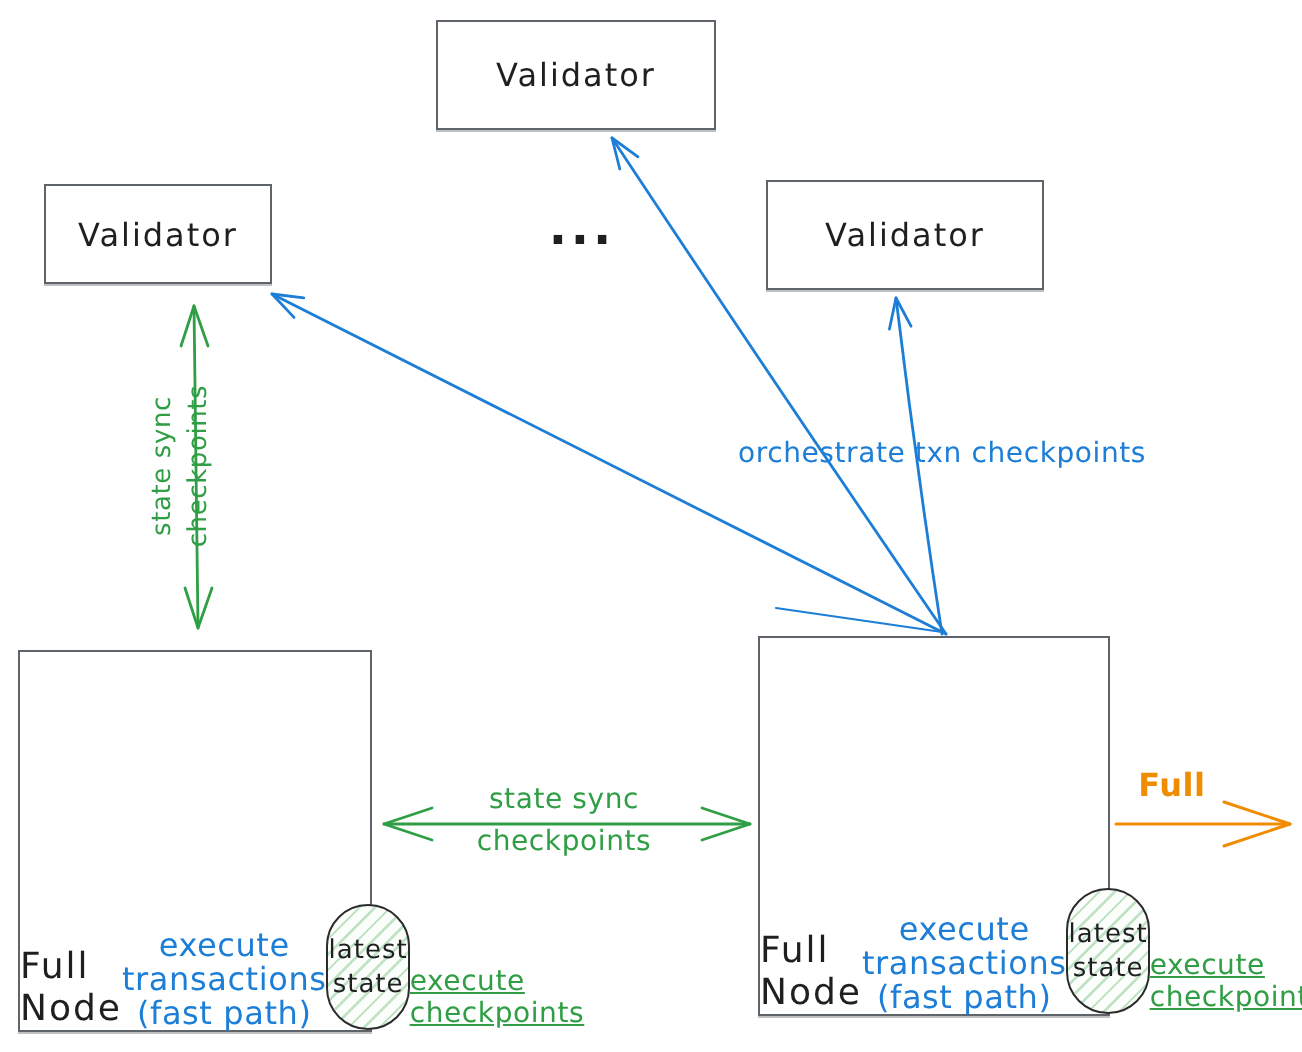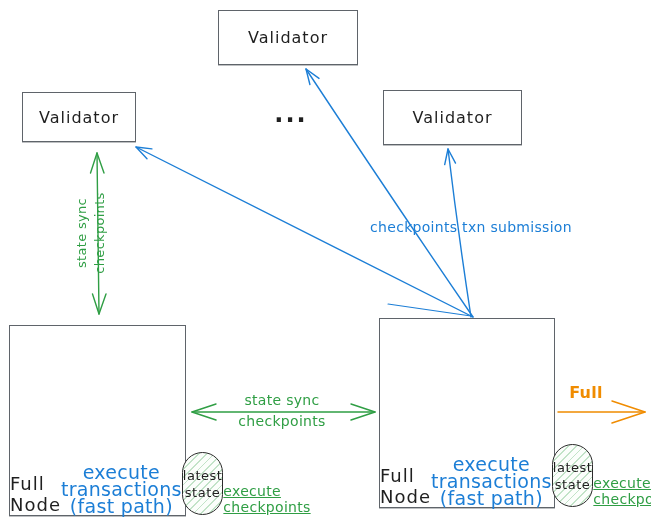--- a/index.html
+++ b/index.html
@@ -16,21 +16,21 @@
   .ellipsis{
     position:absolute;left:272px;top:100px;width:38px;text-align:center;
     font-size:24px;font-weight:700;letter-spacing:2px;color:#1f1f1f;
   }
   .fullnode{
     position:absolute;background:#ffffff;border:1.6px solid #5f646a;
     box-sizing:border-box;display:flex;flex-direction:row;align-items:flex-end;
     box-shadow:0 1px 0 rgba(70,75,80,0.35);
   }
   .fn-title{font-size:18px;letter-spacing:1px;margin-top:9px;color:#1f1f1f;}
-  .fn-blue{font-size:19px;line-height:17px;margin-top:6px;text-align:center;color:#1c7ed6;letter-spacing:0.3px;}
+  .fn-blue{font-size:16px;line-height:17px;margin-top:6px;text-align:center;color:#1c7ed6;letter-spacing:0.3px;}
   .state-box{
     margin-top:9px;width:79px;height:61px;border:1.6px solid #2b2b2b;border-radius:28px;
     display:flex;flex-direction:column;align-items:center;justify-content:center;
     font-size:13px;line-height:17px;letter-spacing:0.5px;color:#1f1f1f;
     background-color:#fbfefb;
     background-image:repeating-linear-gradient(135deg,
       rgba(47,158,68,0.28) 0px, rgba(47,158,68,0.28) 1.3px,
       rgba(0,0,0,0) 1.3px, rgba(0,0,0,0) 5.5px);
   }
   .fn-green{font-size:14px;margin-top:11px;color:#2f9e44;letter-spacing:0.3px;text-decoration:underline;}
@@ -122,21 +122,21 @@
       <path d="M192,412 L216,404 M192,412 L216,420"></path>
       <path d="M375,412 L351,404 M375,412 L351,420"></path>
     </g>
 
     <g stroke-width="1.5" stroke="#f08c00">
       <path d="M558,412 L645,412"></path>
       <path d="M645,412 L612,401 M645,412 L612,423"></path>
     </g>
   </svg>
 
-  <div class="lbl lbl-orchestrate">checkpoints txn submission</div>
+  <div class="lbl lbl-orchestrate">orchestrate txn checkpoints</div>
 
   <div class="lbl lbl-ss-vertical">
     <span>state sync</span><br>
     <span>checkpoints</span>
   </div>
 
   <div class="lbl lbl-ss-h lbl-ss-h1">state sync</div>
   <div class="lbl lbl-ss-h lbl-ss-h2">checkpoints</div>
 
   <div class="lbl lbl-rpcs">Full</div>

